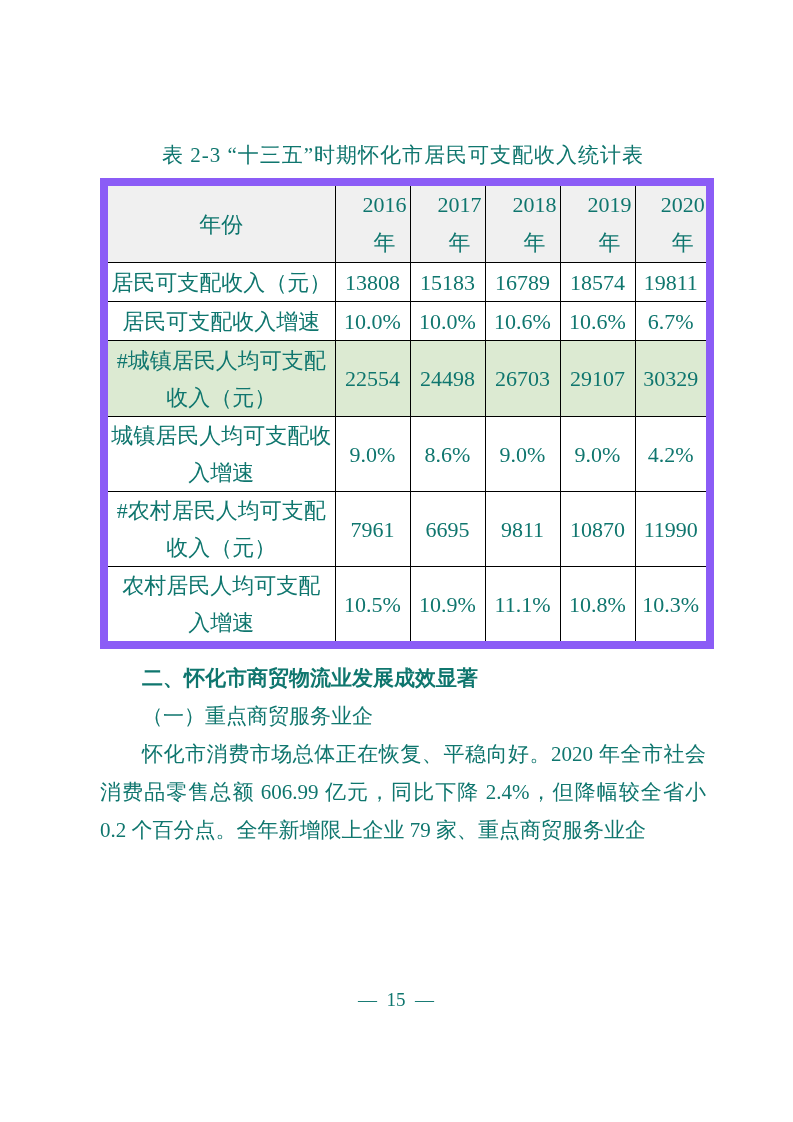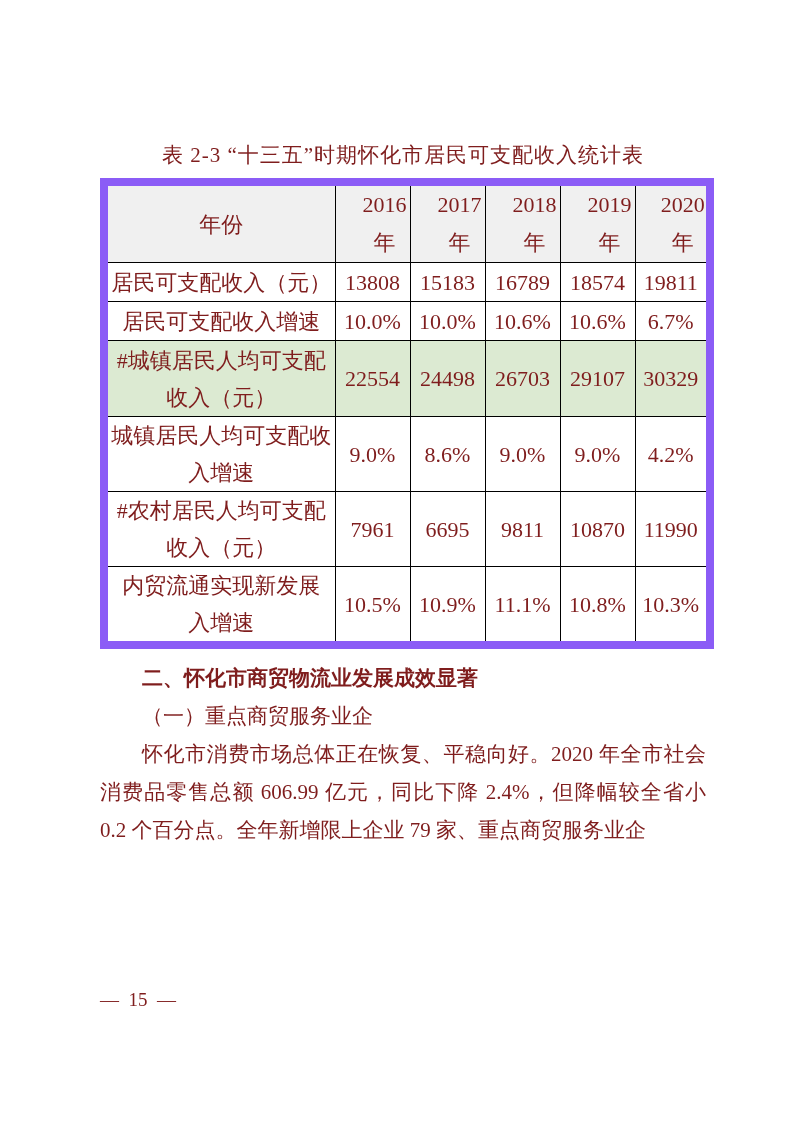--- a/index.html
+++ b/index.html
@@ -3,21 +3,21 @@
 <meta charset="utf-8">
 <style>
   :root { --hl: #dcead2; --hdr: #f0f0f0; }
   * { box-sizing: border-box; }
   html, body { margin: 0; padding: 0; background: #ffffff; }
   .page {
     position: relative;
     width: 793px;
     height: 1122px;
     background: #ffffff;
-    color: #7f1d1d;
+    color: #0f766e;
     font-family: "Liberation Serif", "DejaVu Serif", serif;
     overflow: hidden;
   }
   .content {
     position: absolute;
     left: 100px;
     top: 140px;
     width: 606px;
   }
   .caption {
@@ -67,21 +67,21 @@
     text-indent: 2em;
     text-align: left;
   }
   .text-block p { margin: 0; text-indent: 2em; }
   .text-block p.sub-head { text-align: left; }
   .page-number {
     position: absolute;
     left: 100px;
     top: 988px;
     width: 606px;
-    text-align: left;
+    text-align: center;
     padding-right: 14px;
     font-size: 19px;
     line-height: 24px;
     white-space: pre;
   }
 </style>
 </head>
 <body>
 
 <div class="page">
@@ -150,21 +150,21 @@
           <td>#农村居民人均可支配
 收入（元）</td>
           <td>7961</td>
           <td>6695</td>
           <td>9811</td>
           <td>10870</td>
           <td>11990</td>
         </tr>
 
         <tr class="r-tall4">
-          <td>内贸流通实现新发展
+          <td>农村居民人均可支配
 入增速</td>
           <td>10.5%</td>
           <td>10.9%</td>
           <td>11.1%</td>
           <td>10.8%</td>
           <td>10.3%</td>
         </tr>
       </tbody>
     </table>
 

